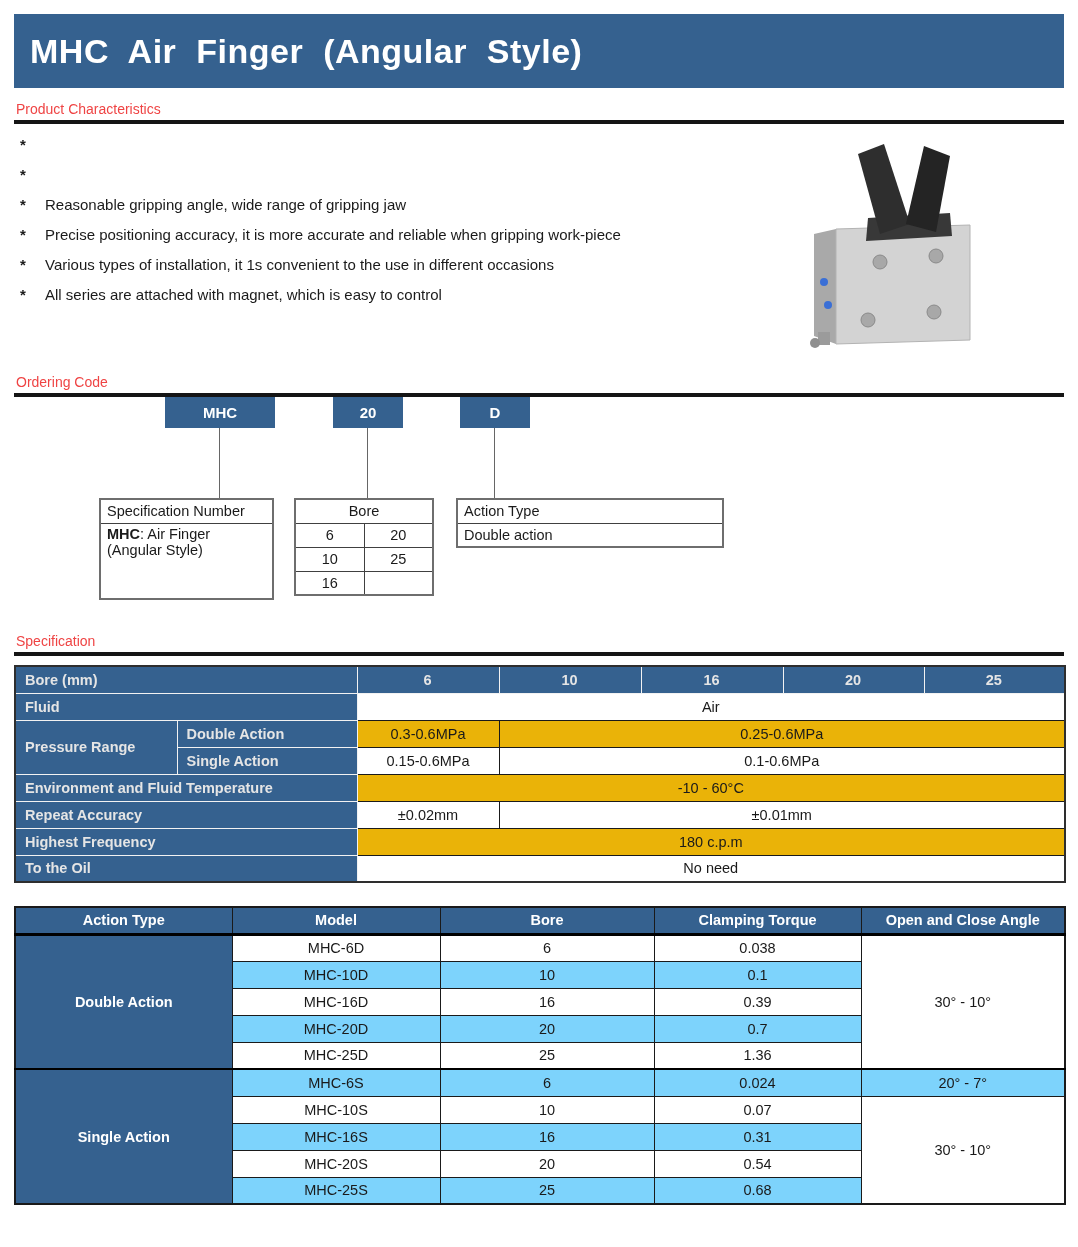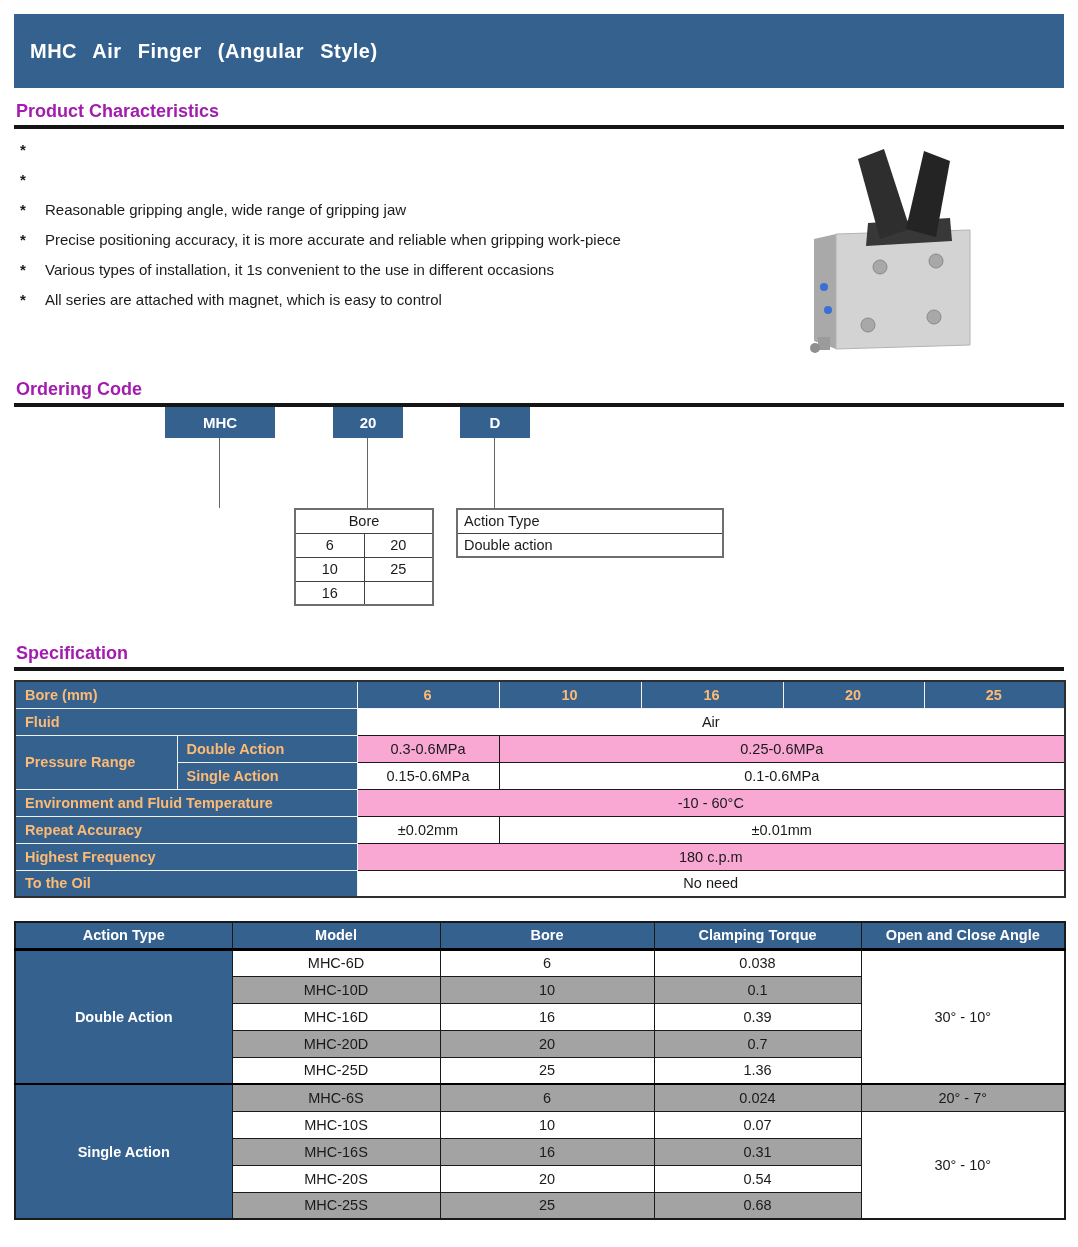--- a/index.html
+++ b/index.html
@@ -15,32 +15,32 @@
   .banner {
     height: 74px;
     background: #35618f;
     display: flex;
     align-items: center;
     margin-bottom: 13px;
   }
   .banner h1 {
     margin: 0 0 0 16px;
     color: #ffffff;
-    font-size: 20px;
+    font-size: 34px;
     font-weight: bold;
     word-spacing: 10px;
     letter-spacing: 0.5px;
   }
 
   
   .sec-h {
     margin: 0 0 3px 2px;
-    color: #a21caf;
-    font-size: 18px;
-    font-weight: bold;
+    color: #ef4444;
+    font-size: 14px;
+    font-weight: normal;
   }
   .rule { height: 4px; background: #151515; }
 
   
   .char-body { display: flex; height: 250px; padding-top: 8px; }
   ul.bullets { list-style: none; margin: 0; padding: 0 0 0 6px; width: 760px; }
   ul.bullets li {
     display: flex;
     gap: 15px;
     font-size: 15px;
@@ -83,31 +83,31 @@
   table.spec-table {
     border-collapse: collapse;
     table-layout: fixed;
     width: 1050px;
     margin-top: 9px;
     font-size: 14.5px;
     border: 2px solid #2e2e2e;
   }
   table.spec-table th, table.spec-table td { height: 27px; vertical-align: middle; }
   table.spec-table th.blue {
-    background: #35618f; color: #fdba74;
+    background: #35618f; color: #e5e5e5;
     border: 1px solid #f2f2f2;
     font-weight: bold; text-align: left; padding-left: 9px;
   }
   table.spec-table th.blue.c { text-align: center; padding-left: 0; }
   table.spec-table td {
     border: 1px solid #1a1a1a;
     text-align: center;
     background: #ffffff;
   }
-  table.spec-table td.gray { background: #f9a8d4; text-align: center; }
+  table.spec-table td.gray { background: #eab308; text-align: center; }
 
   
   table.models-table {
     border-collapse: collapse;
     table-layout: fixed;
     width: 1050px;
     margin-top: 23px;
     font-size: 14.5px;
     text-align: center;
     border: 2px solid #1a1a1a;
@@ -115,21 +115,21 @@
   table.models-table th {
     background: #35618f; color: #fff;
     border: 1px solid #1a1a1a;
     border-bottom: 3px solid #000;
     height: 27px; font-weight: bold;
   }
   table.models-table td {
     border: 1px solid #1a1a1a;
     height: 27px; background: #fff; vertical-align: middle;
   }
-  table.models-table td.gray { background: #a3a3a3; }
+  table.models-table td.gray { background: #7dd3fc; }
   table.models-table td.action-cell {
     background: #35618f; color: #fff; font-weight: bold;
   }
   table.models-table tr.group-start td { border-top: 2px solid #000; }
 </style>
 </head>
 <body>
 
 <div class="page">
 
@@ -196,20 +196,33 @@
     <h2 class="sec-h">Ordering Code</h2>
     <div class="rule"></div>
     <div class="ordering-diagram">
       <div class="code-box" style="left:151px;width:110px;">MHC</div>
       <div class="code-box" style="left:319px;width:70px;">20</div>
       <div class="code-box" style="left:446px;width:70px;">D</div>
       <div class="connector" style="left:205px;"></div>
       <div class="connector" style="left:353px;"></div>
       <div class="connector" style="left:480px;"></div>
 
+      <table class="sub-table" style="left:85px;width:175px;">
+        <tbody>
+            <tr>
+              <th>Specification Number</th>
+            </tr>
+        <tr>
+          <td style="height:76px;vertical-align:top;">
+            <span class="b">MHC</span><span>: Air Finger</span><br>
+            <span>(Angular Style)</span>
+          </td>
+        </tr>
+      </tbody>
+        </table>
 
       <table class="sub-table" style="left:280px;width:140px;">
         <tbody>
             <tr>
               <th colspan="2" class="c">Bore</th>
             </tr>
         <tr>
           <td class="c" style="width:70px;">6</td>
           <td class="c" style="width:70px;">20</td>
         </tr>

